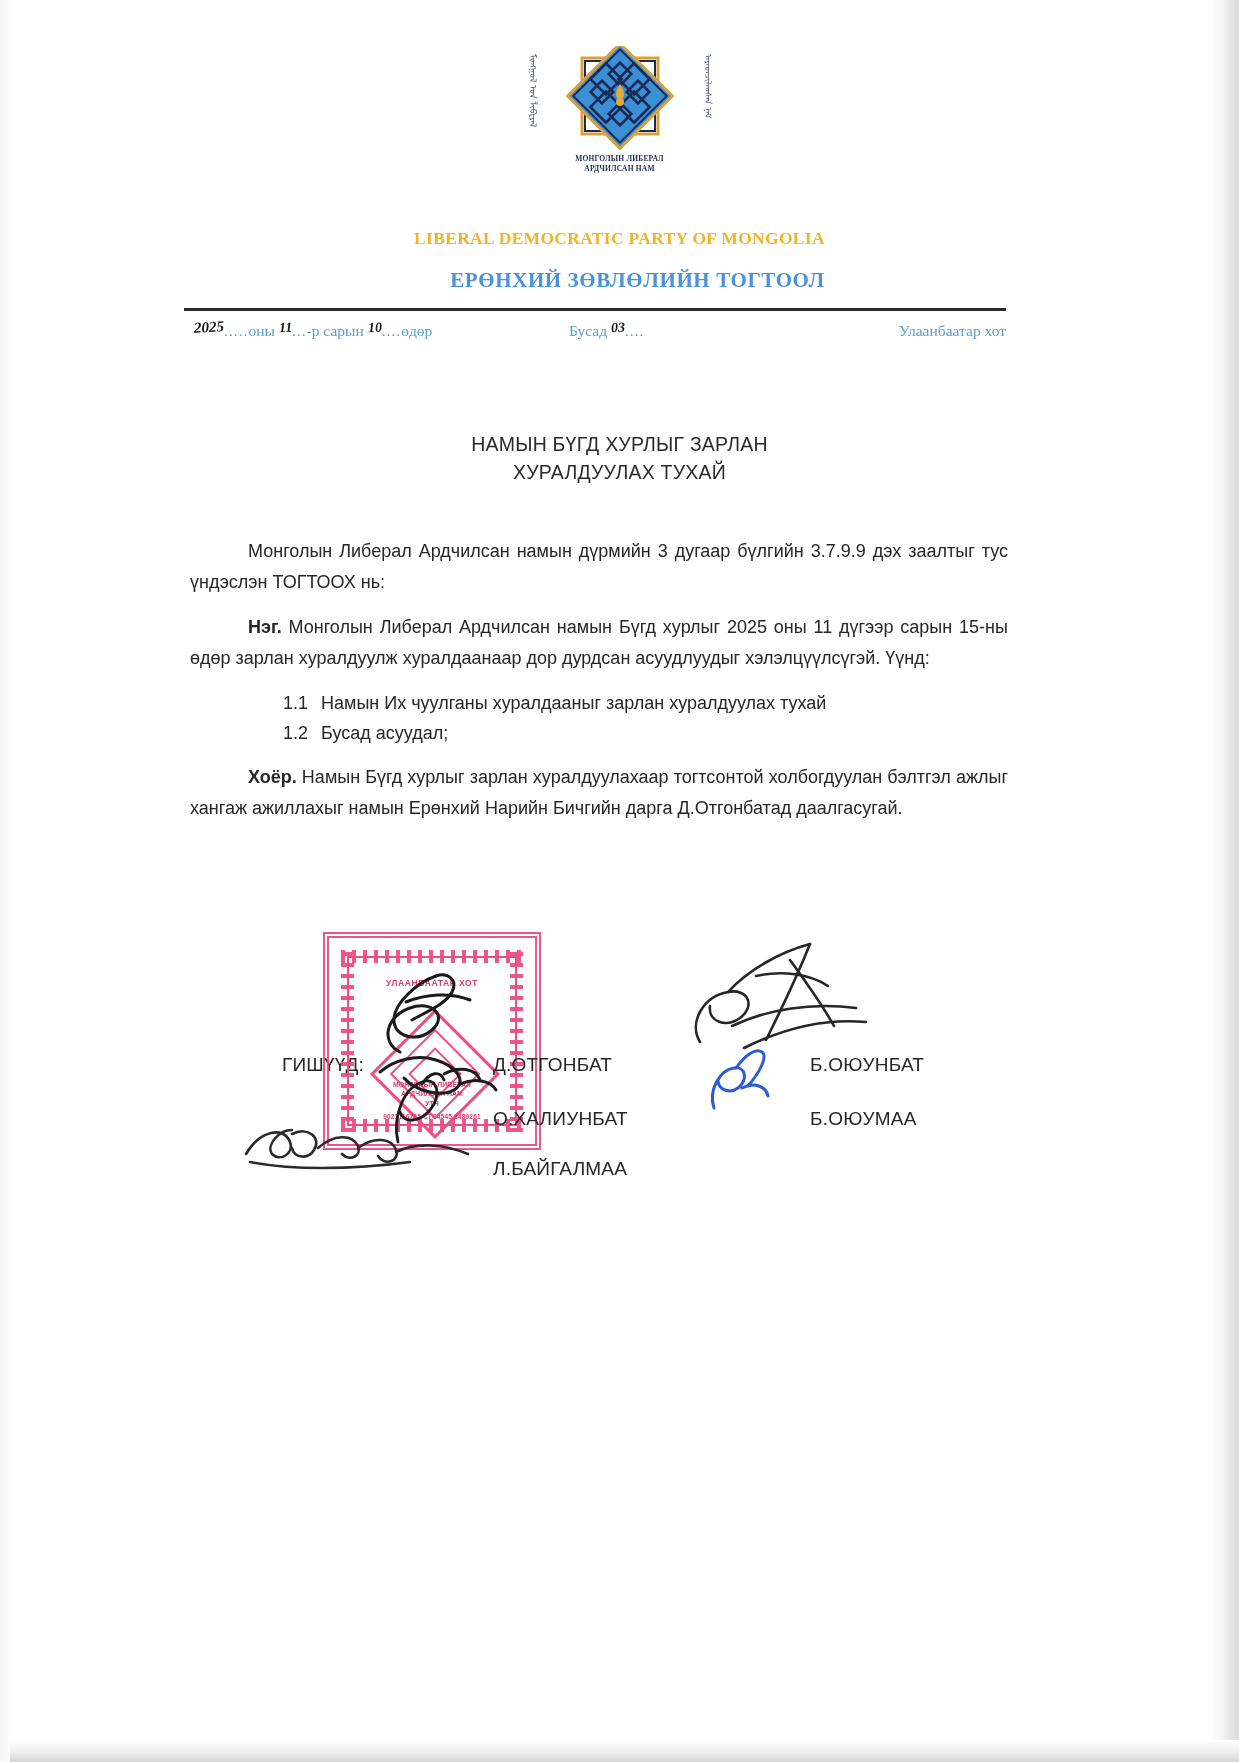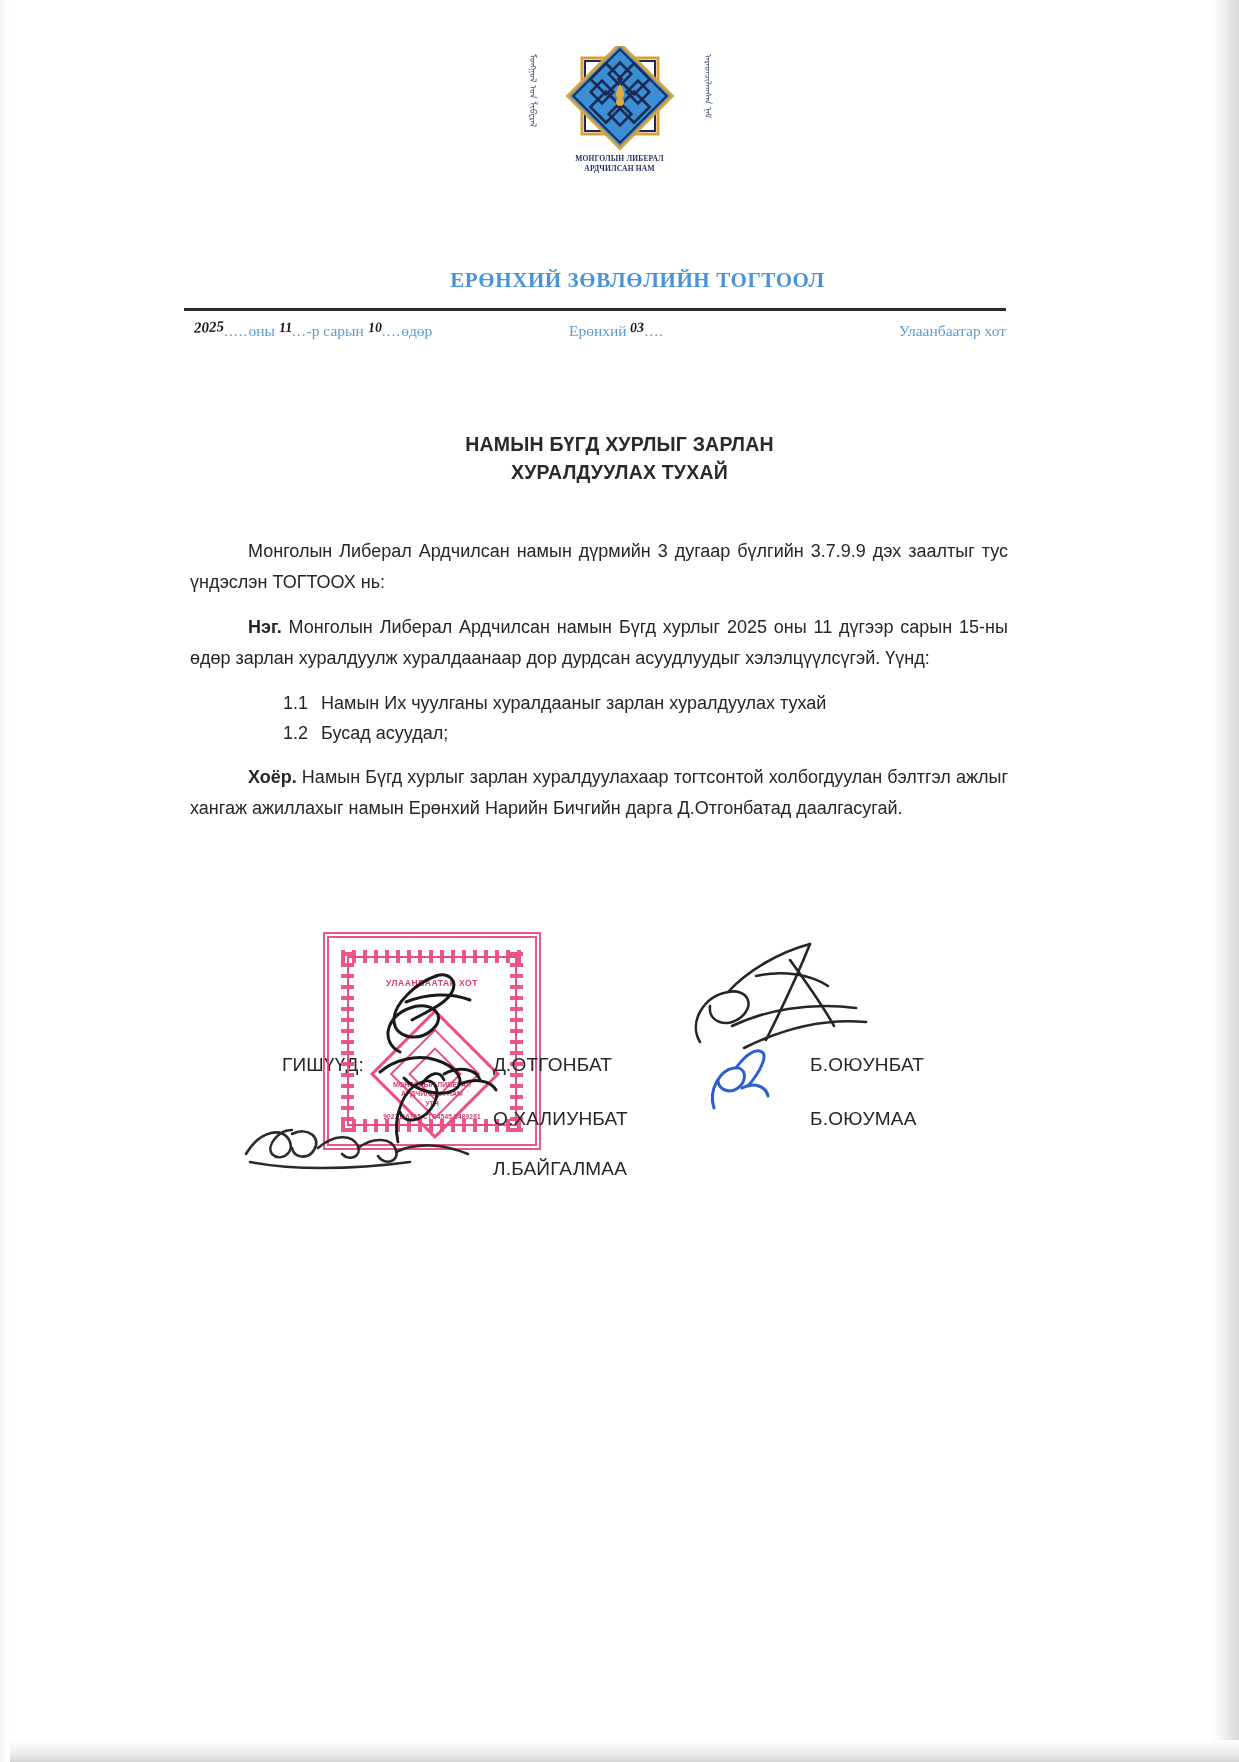--- a/index.html
+++ b/index.html
@@ -51,21 +51,21 @@
   .meta-center{position:absolute;left:385px;top:4px;white-space:nowrap;}
   .meta-right{position:absolute;right:0px;top:4px;white-space:nowrap;}
   .dots{letter-spacing:1px;}
   .hand{font-family:"Liberation Serif",serif;font-style:italic;font-weight:bold;
     color:#16171a;font-size:15px;position:relative;top:-4px;
     transform:rotate(-3deg);display:inline-block;}
   .hand-sm{font-size:14px;}
 
   
   .doc-title{position:absolute;left:0;right:0;top:430px;text-align:center;
-    font-size:19.5px;line-height:28px;color:#2a2a2e;letter-spacing:.2px;font-weight:bold;}
+    font-size:19.5px;line-height:28px;color:#2a2a2e;letter-spacing:.2px;}
 
   
   .body{position:absolute;left:190px;top:536px;width:818px;
     font-size:18px;line-height:31px;color:#26262a;text-align:justify;}
   .body p{margin:0 0 14px 0;text-indent:58px;}
   .body b{font-weight:bold;}
   .list{margin:2px 0 14px 0;padding:0;list-style:none;}
   .list li{text-indent:0;margin-left:93px;line-height:30px;font-size:18px;}
   .list li .num{display:inline-block;width:38px;}
 
@@ -153,33 +153,34 @@
 
       <div class="mong-script mong-right">ᠠᠷᠠᠳᠴᠢᠯᠠᠭᠰᠠᠨ ᠨᠠᠮ</div>
 
       <div class="logo-caption">
         <div>МОНГОЛЫН ЛИБЕРАЛ</div>
         <div>АРДЧИЛСАН НАМ</div>
       </div>
     </div>
   </div>
 
+  <div class="org-name-en">LIBERAL DEMOCRATIC PARTY OF MONGOLIA</div>
   <div class="doc-kind">ЕРӨНХИЙ ЗӨВЛӨЛИЙН ТОГТООЛ</div>
 
   <div class="rule"></div>
 
   <div class="meta-row">
     <div class="meta-left">
       <span class="hand">2025</span><span class="dots">.....</span><span>оны</span>
       <span class="hand hand-sm">11</span><span class="dots">...</span><span>-р сарын</span>
       <span class="hand hand-sm">10</span><span class="dots">....</span><span>өдөр</span>
     </div>
 
     <div class="meta-center">
-      <span>Ерөнхий</span>
+      <span>Бусад</span>
       <span class="hand hand-sm">03</span><span class="dots">....</span>
     </div>
 
     <div class="meta-right">Улаанбаатар хот</div>
   </div>
 
   <div class="doc-title">
     <div>НАМЫН БҮГД ХУРЛЫГ ЗАРЛАН</div>
     <div>ХУРАЛДУУЛАХ ТУХАЙ</div>
   </div>

